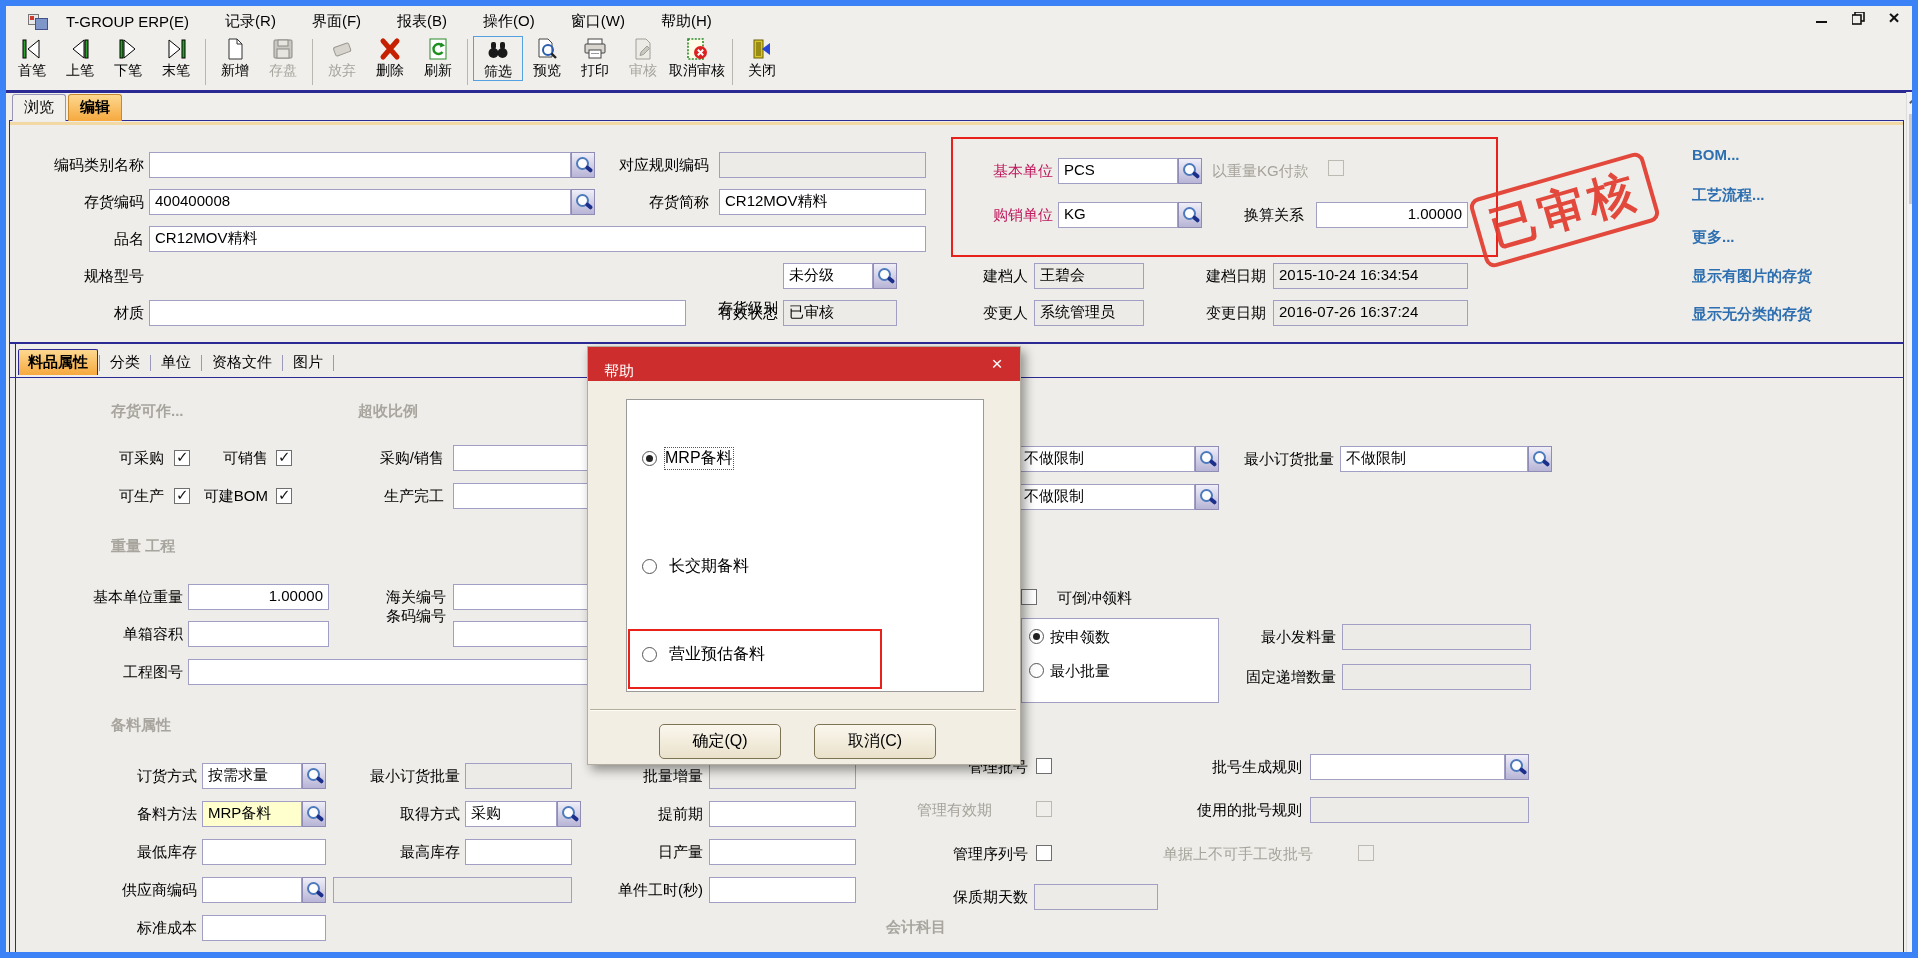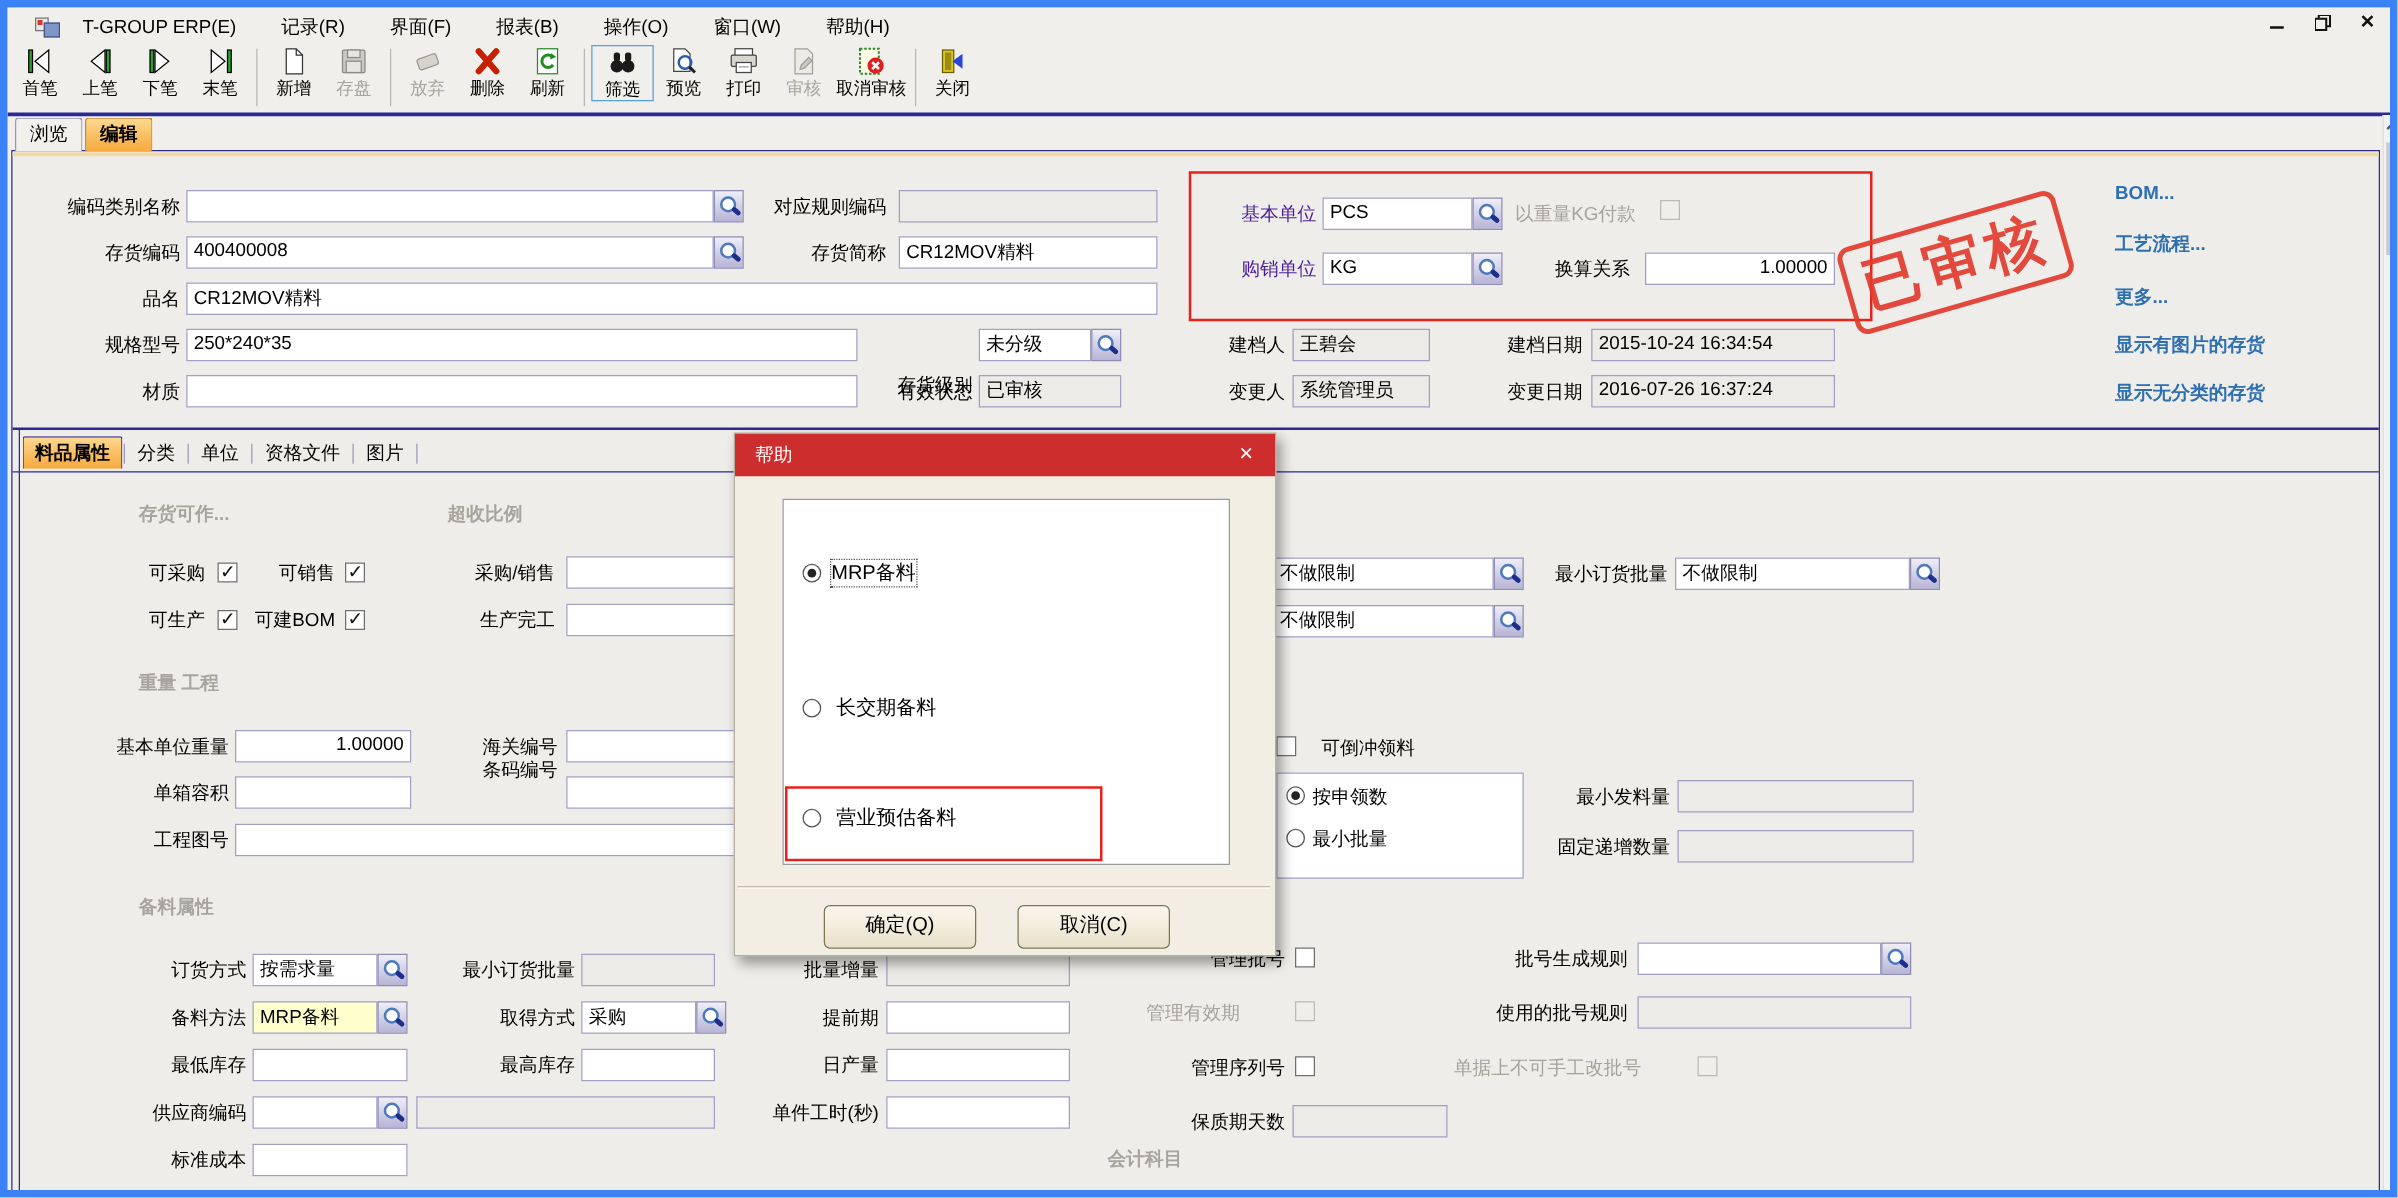--- a/index.html
+++ b/index.html
@@ -24,21 +24,21 @@
   .navyrule{position:absolute;top:84px;left:0;right:0;height:3px;background:#2b2a94;}
   
   .maintabs{position:absolute;top:88px;left:6px;display:flex;gap:2px;z-index:2;}
   .maintab{font-size:15px;padding:3px 11px 4px 11px;background:#f1f0ed;border:1px solid #9896b8;border-bottom:none;border-radius:3px 3px 0 0;cursor:default;}
   .maintab.active{background:linear-gradient(#fdd88f,#f6a93e);font-weight:bold;border-color:#c8892c;}
   .clientpanel{position:absolute;left:3px;top:114px;width:1895px;height:843px;border:1px solid #2b2a94;background:#eeede9;box-sizing:border-box;}
   .tanline{position:absolute;left:4px;top:116px;width:1893px;height:3px;background:#f2d8a2;}
   
   .lbl{position:absolute;font-size:15px;white-space:nowrap;text-align:right;color:#000;}
   .lbl.la{text-align:left;}
-  .lbl.red{color:#4c1d95;}
+  .lbl.red{color:#be185d;}
   .lbl.gray{color:#a5a39a;}
   .sect{position:absolute;font-size:15px;font-weight:bold;color:#a7a59d;white-space:nowrap;}
   .inp{position:absolute;height:26px;background:#fff;border:1px solid #a29fc4;font-size:15px;padding:2px 5px;box-sizing:border-box;white-space:nowrap;overflow:hidden;}
   .inp.ro{background:#ecebe7;}
   .inp.num{text-align:right;}
   .inp.yellow{background:#ffffce;}
   .lk{position:absolute;width:24px;height:26px;background:linear-gradient(#efeef8,#b7b4d6);border:1px solid #8f8cb5;box-sizing:border-box;}
   .lk::before{content:"";position:absolute;left:4px;top:4px;width:9px;height:9px;border:2px solid #4d7abc;border-radius:50%;background:#fdfdfd;}
   .lk::after{content:"";position:absolute;left:13px;top:14px;width:8px;height:4px;background:#1c2f8a;border-radius:2px;transform:rotate(40deg);}
   .cb{position:absolute;width:16px;height:16px;background:#fff;border:1px solid #6f6f6f;box-sizing:border-box;}
@@ -54,21 +54,21 @@
   .vline{position:absolute;left:9px;top:338px;width:1px;height:619px;background:#2b2a94;}
   .subtabs{position:absolute;left:12px;top:343px;display:flex;align-items:flex-end;z-index:2;}
   .subtab{font-size:15px;padding:3px 9px;color:#000;cursor:default;}
   .subtab.active{background:linear-gradient(#fdd88f,#f6a93e);font-weight:bold;border:1px solid #2b2a94;border-bottom:none;border-radius:2px 2px 0 0;}
   .stsep{width:1px;height:16px;background:#9b99b9;margin:0 1px 4px 1px;}
   .subtabline{position:absolute;left:4px;top:371px;width:1893px;height:1px;background:#2b2a94;}
   
   .wbox{position:absolute;background:#fff;border:1px solid #a29fc4;box-sizing:border-box;}
   
   .dlg{position:absolute;left:581px;top:340px;width:432px;height:417px;background:#f3eee4;border:1px solid #b3aca0;box-shadow:4px 5px 10px rgba(0,0,0,.4);z-index:30;}
-  .dlg-title{position:absolute;left:0;top:0;right:0;height:34px;background:#ce2d2d;color:#fff;font-size:15px;display:flex;align-items:center;padding-left:16px;box-sizing:border-box;}
+  .dlg-title{position:absolute;left:0;top:0;right:0;height:34px;background:#ce2d2d;color:#fff;font-size:15px;display:flex;align-items:flex-end;padding-left:16px;box-sizing:border-box;}
   .dlg-x{position:absolute;right:12px;top:6px;color:#fff;font-size:19px;width:22px;text-align:center;cursor:pointer;}
   .dlg-list{position:absolute;left:38px;top:52px;width:358px;height:293px;background:#fff;border:1px solid #9a9a9a;box-sizing:border-box;}
   .dlg-opt-label{position:absolute;font-size:16px;color:#000;white-space:nowrap;}
   .focusdot{outline:1px dotted #555;}
   .dlg-sep{position:absolute;left:2px;top:362px;width:426px;height:0;border-top:1px solid #b5ad9c;border-bottom:1px solid #fffdf6;}
   .dbtn{position:absolute;width:120px;height:33px;background:linear-gradient(#fbf7ee,#e9e1ca);border:1px solid #7d7456;border-radius:5px;font-size:16px;text-align:center;line-height:31px;cursor:pointer;}
   
   .sbar{position:absolute;left:1900px;top:86px;width:18px;height:872px;background:#f2f2f2;border-left:1px solid #dcdcdc;z-index:40;box-sizing:border-box;}
   .sarr{position:absolute;left:4px;width:9px;height:9px;border-left:2px solid #5a5a5a;border-top:2px solid #5a5a5a;box-sizing:border-box;}
   .sarr.up{top:6px;transform:rotate(45deg);}
@@ -276,21 +276,20 @@
   <div class="lbl" style="left:40px;top:187px;width:98px;">存货编码</div>
   <div class="inp" style="left:143px;top:183px;width:422px;">400400008</div>
   <div class="lk" style="left:565px;top:183px;"></div>
   <div class="lbl" style="left:605px;top:187px;width:98px;">存货简称</div>
   <div class="inp" style="left:713px;top:183px;width:207px;">CR12MOV精料</div>
 
   <div class="lbl" style="left:40px;top:224px;width:98px;">品名</div>
   <div class="inp" style="left:143px;top:220px;width:777px;">CR12MOV精料</div>
 
   <div class="lbl" style="left:40px;top:261px;width:98px;">规格型号</div>
-  <div class="inp" style="left:143px;top:257px;width:537px;">250*240*35</div>
   <div class="lbl" style="left:690px;top:265px;width:82px;margin-top:28px;">存货级别</div>
   <div class="inp" style="left:777px;top:257px;width:90px;">未分级</div>
   <div class="lk" style="left:867px;top:257px;"></div>
 
   <div class="lbl" style="left:40px;top:298px;width:98px;">材质</div>
   <div class="inp" style="left:143px;top:294px;width:537px;"></div>
   <div class="lbl" style="left:690px;top:298px;width:82px;">有效状态</div>
   <div class="inp ro" style="left:777px;top:294px;width:114px;">已审核</div>
 
   <div class="redbox" style="left:945px;top:131px;width:543px;height:116px;z-index:3;"></div>

